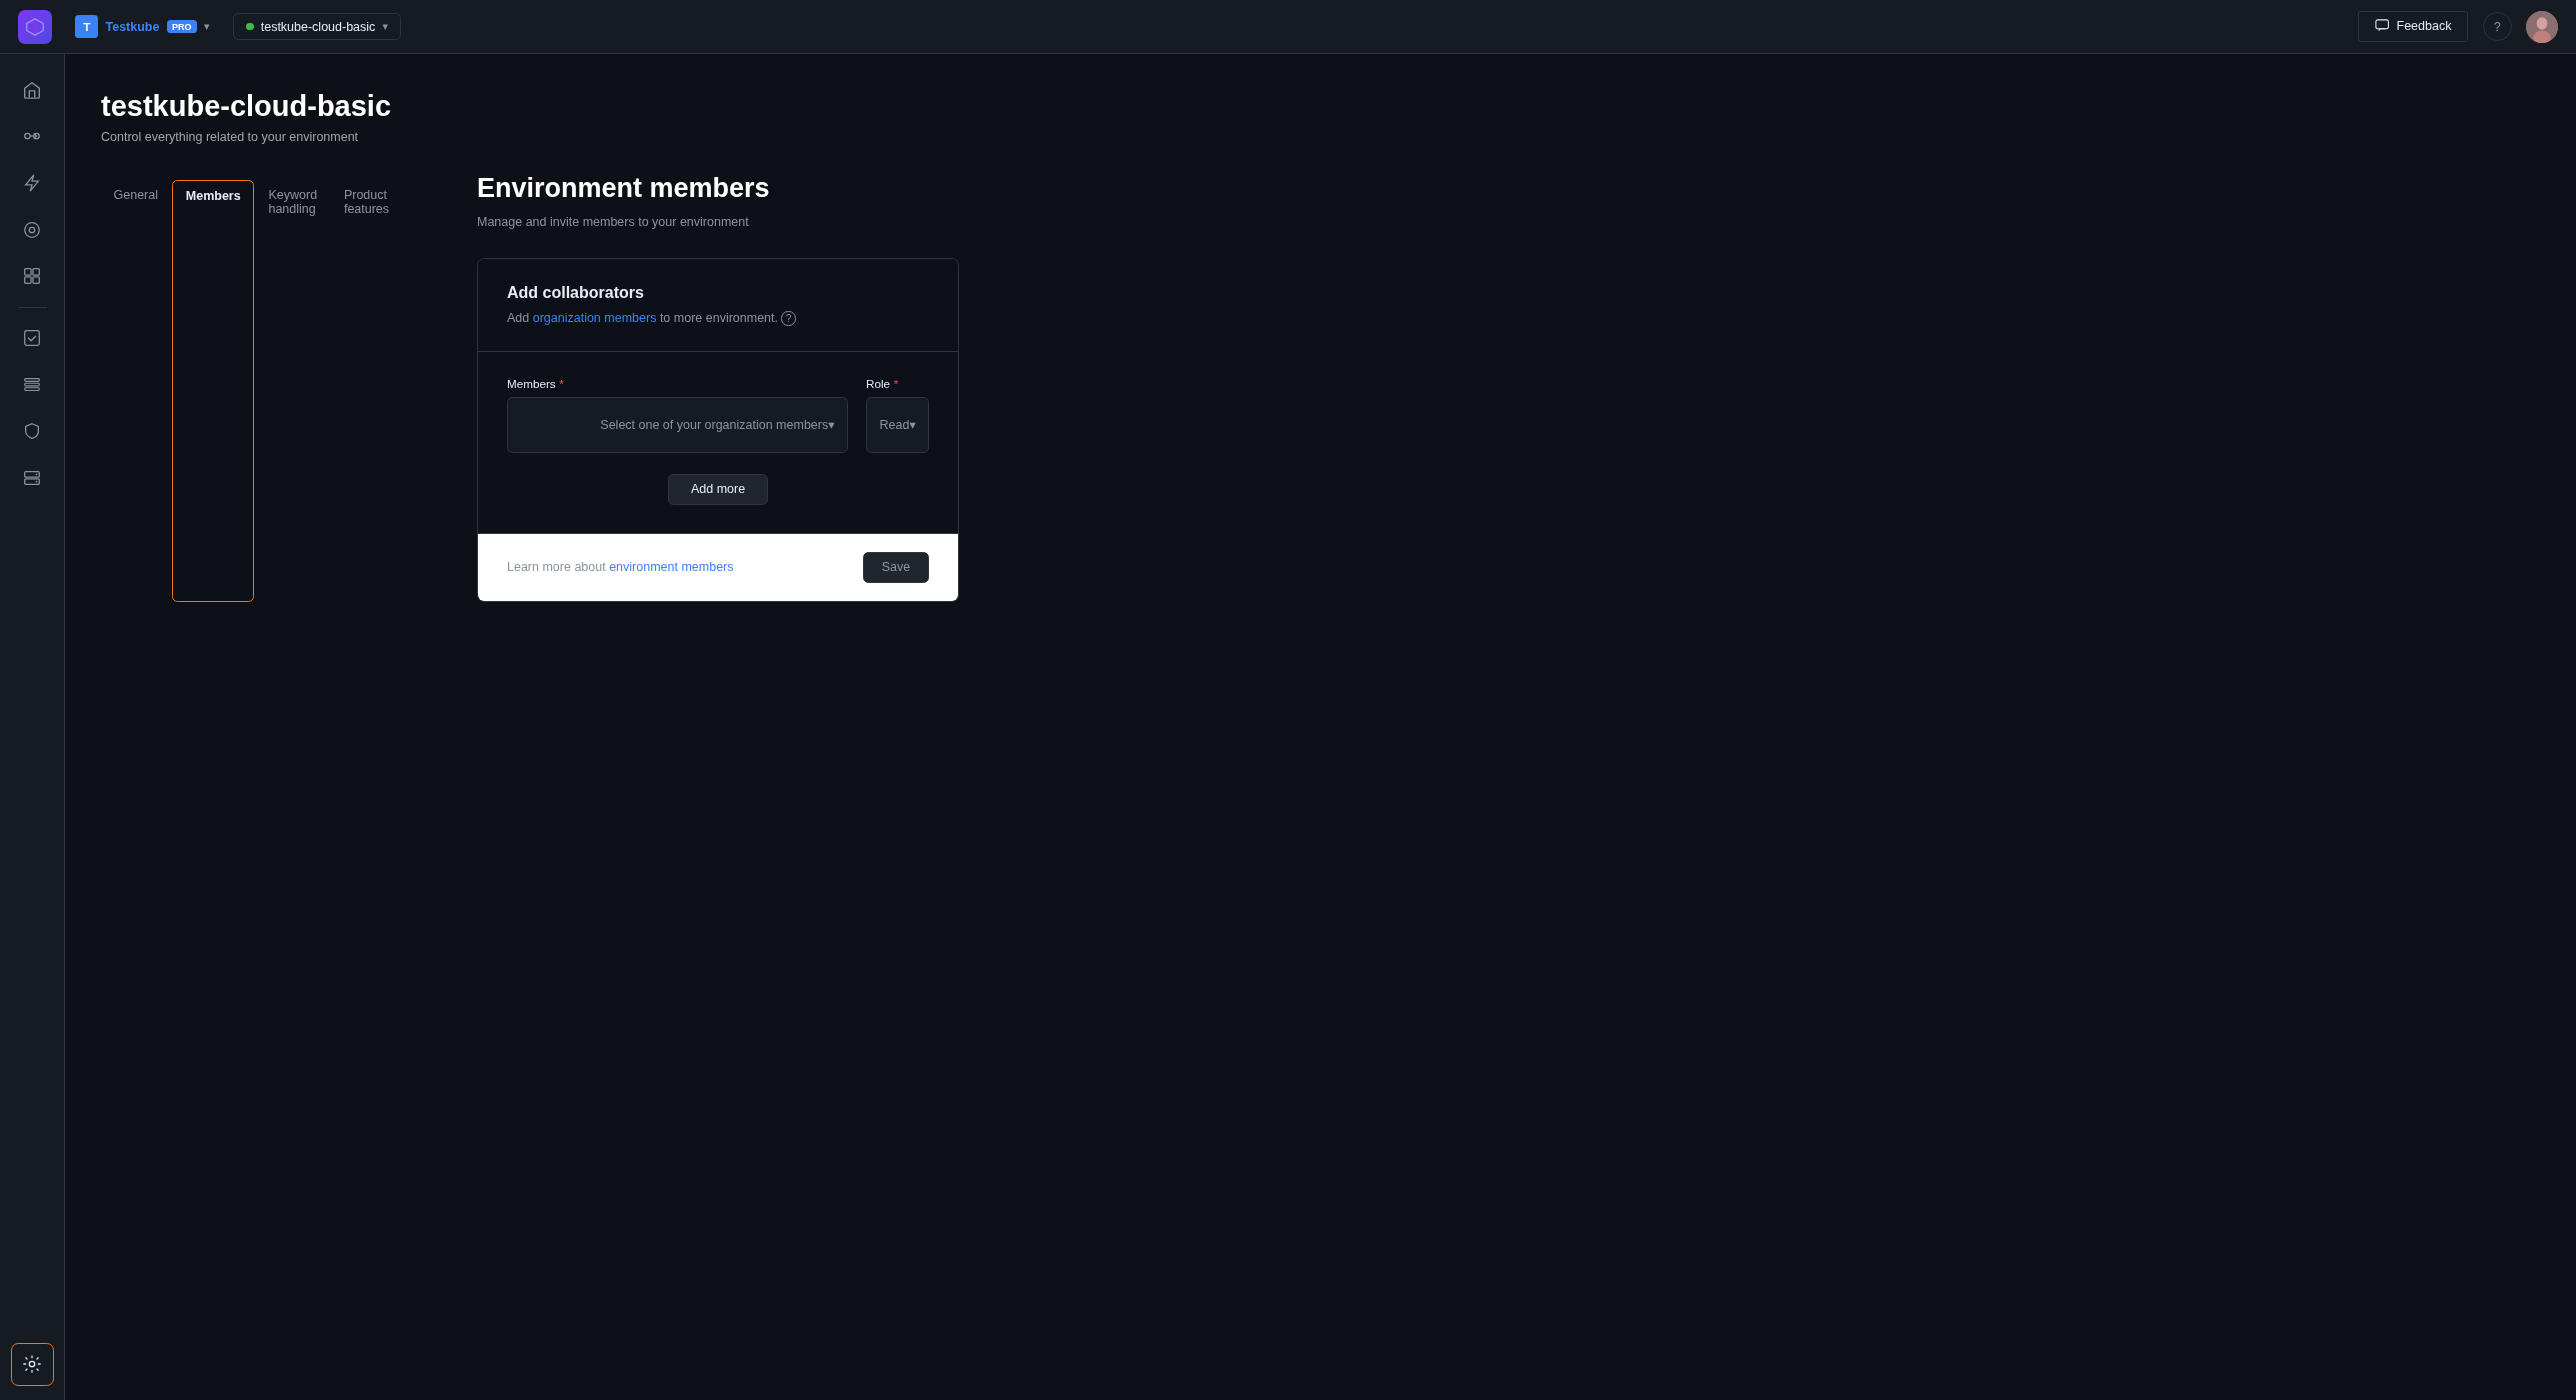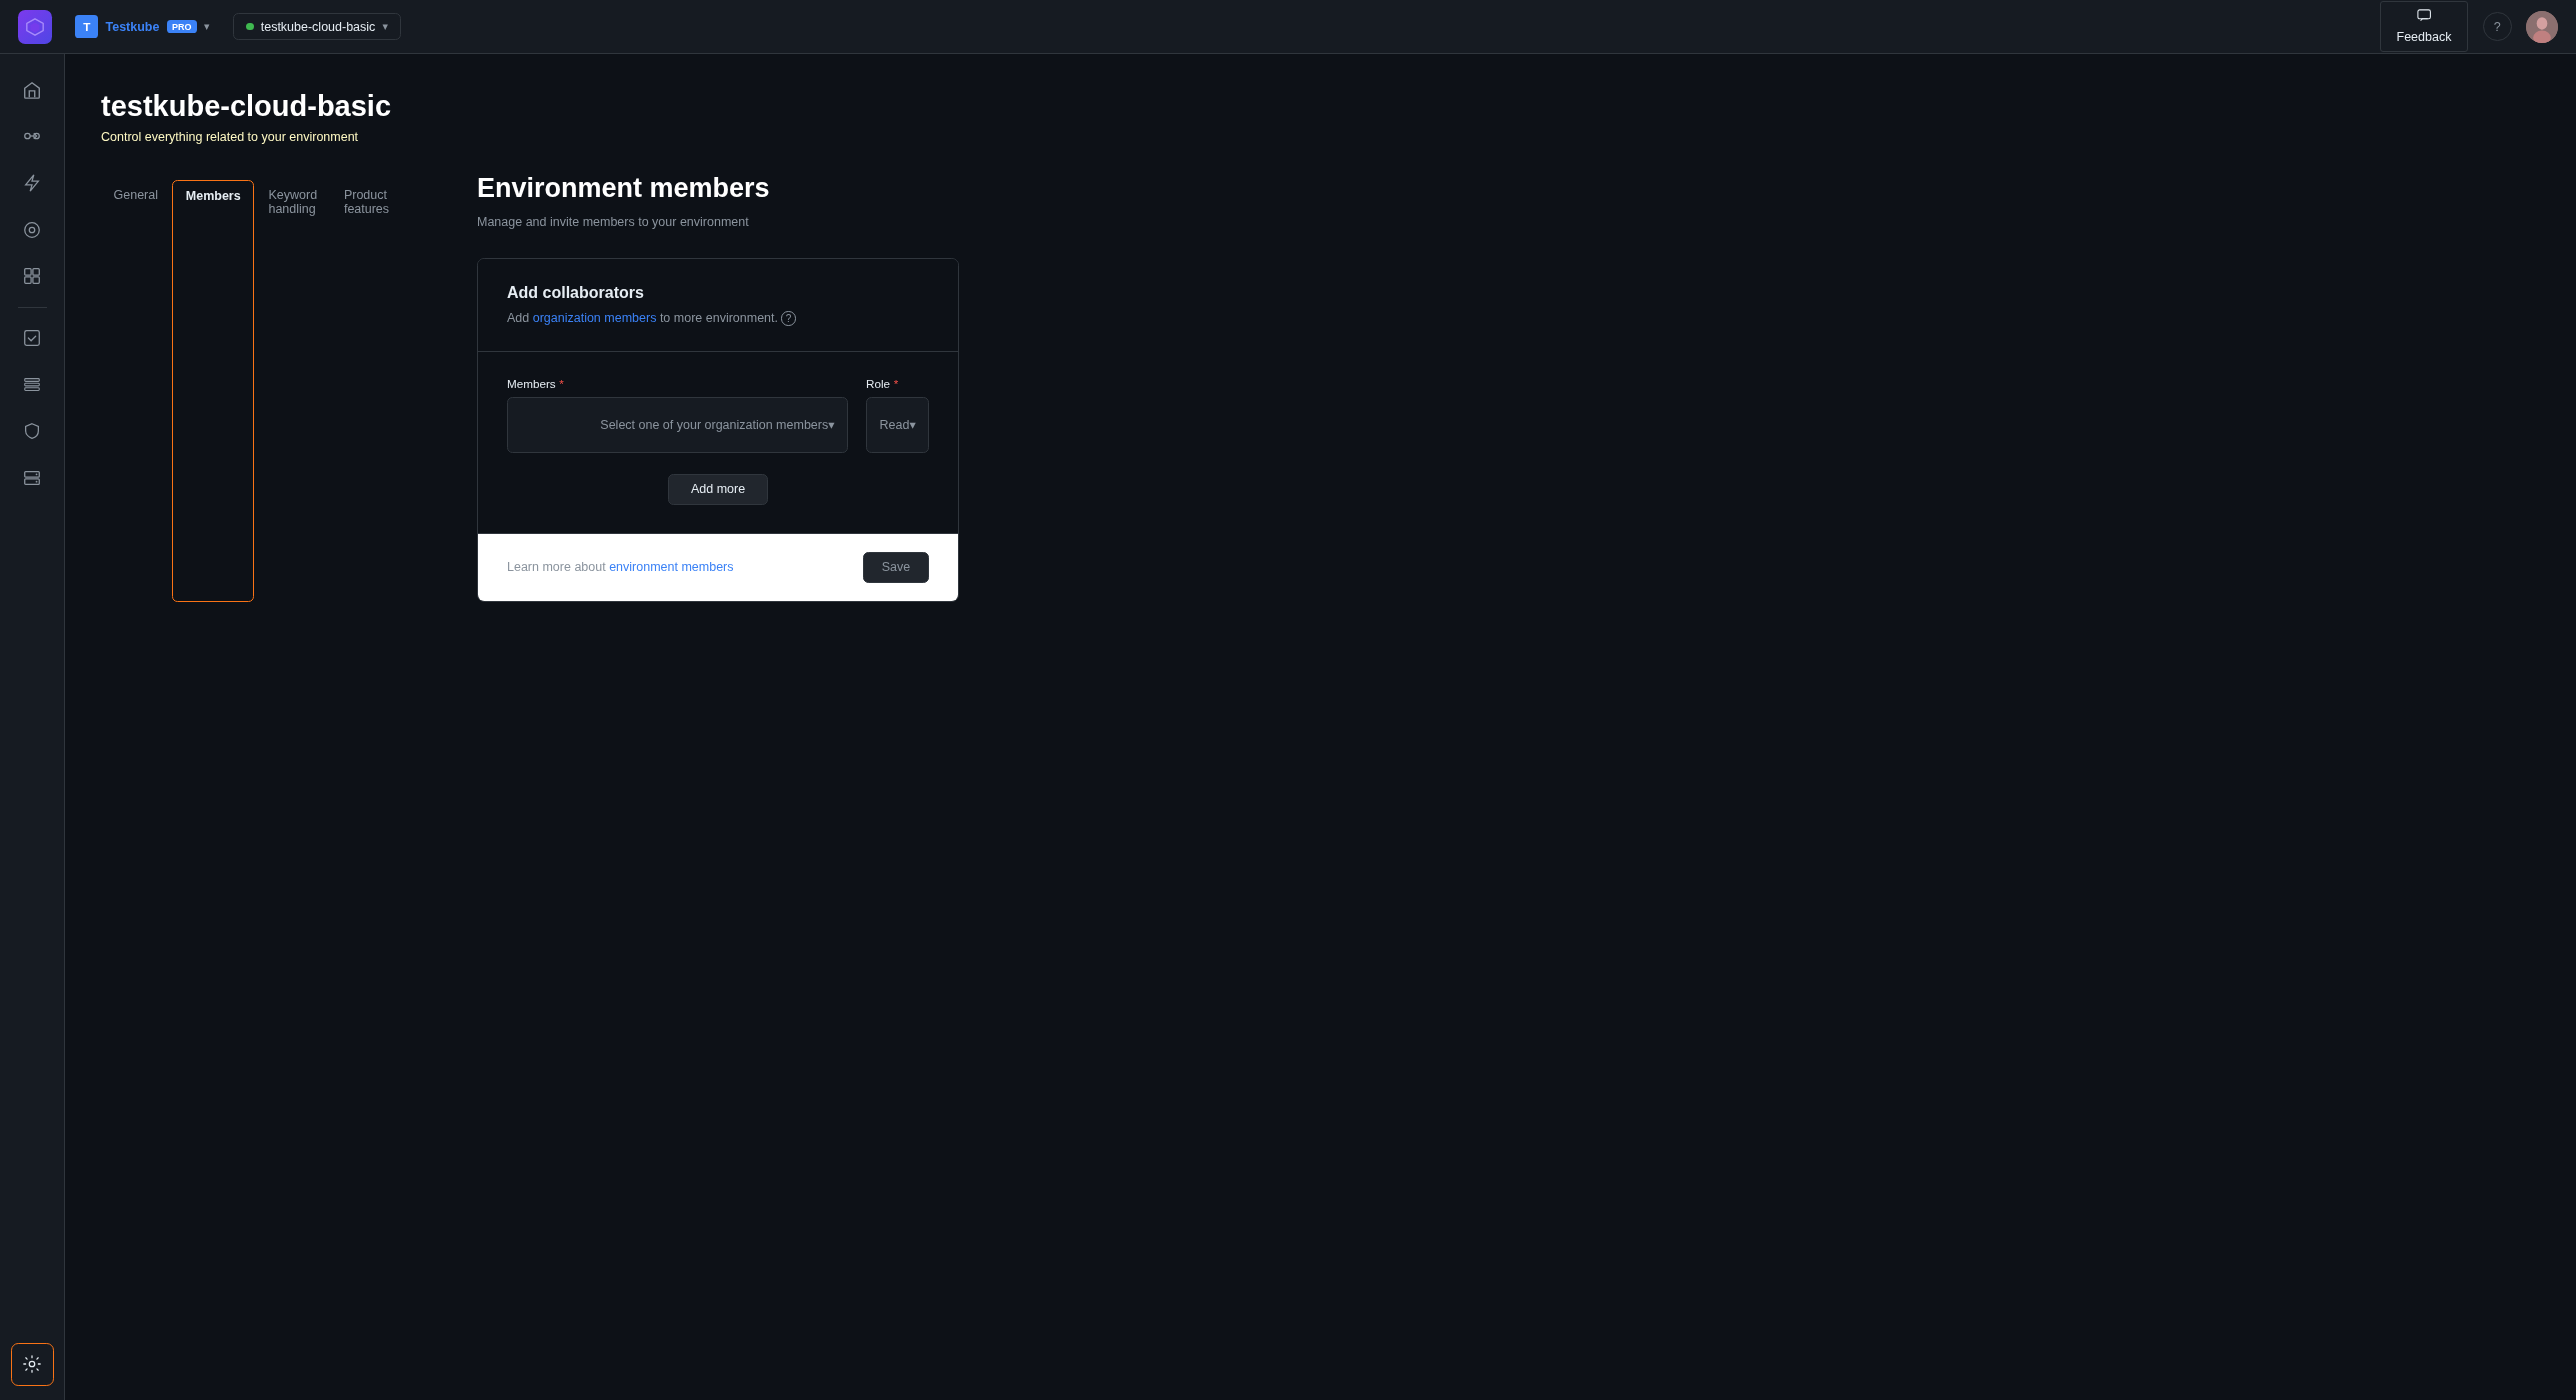--- a/index.html
+++ b/index.html
@@ -91,21 +91,20 @@
       display: flex;
       align-items: center;
       gap: 7.2px;
       padding: 7.2px 16px;
       border: 0.9px solid #30363d;
       border-radius: 3px;
       background: #161b22;
       color: #e6edf3;
       font-size: 12.5px;
       cursor: pointer;
-      flex-direction: column;
     }
     .help-btn {
       width: 29px;
       height: 29px;
       border-radius: 50%;
       border: 0.9px solid #30363d;
       background: transparent;
       color: #8b949e;
       display: flex;
       align-items: center;
@@ -179,21 +178,21 @@
       margin-bottom: 29px;
     }
     .page-title {
       font-size: 29px;
       font-weight: 700;
       color: #ffffff;
       margin-bottom: 7.2px;
     }
     .page-subtitle {
       font-size: 12.5px;
-      color: #fef9c3;
+      color: #a3a3a3;
     }
 
     
     .subnav {
       display: flex;
       flex-direction: row;
       gap: 1.8px;
       width: 179px;
       float: left;
       padding-top: 7.2px;

